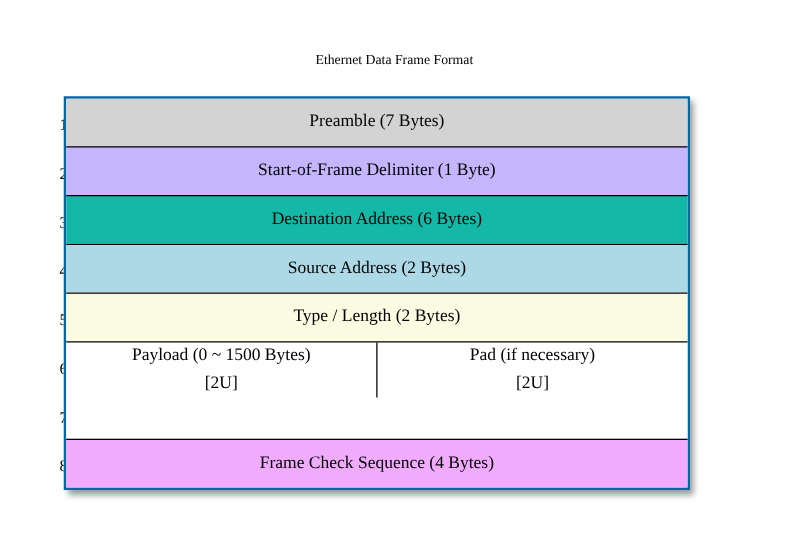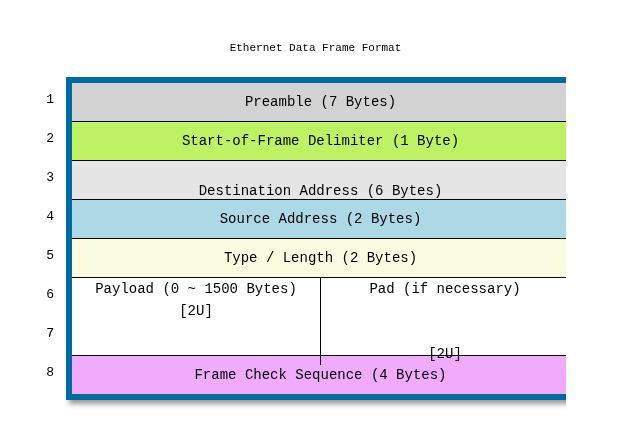--- a/index.html
+++ b/index.html
@@ -1,20 +1,20 @@
 <!DOCTYPE html>
 <html><head>
 <meta charset="utf-8">
 <style>
   html,body{margin:0;padding:0;background:#ffffff;}
   .canvas{
     position:relative;
     width:566px;height:438px;
     background:#ffffff;
-    font-family:Liberation Mono, monospace;
+    font-family:Liberation Serif, serif;
     color:#000;
     overflow:hidden;
   }
   .title-block{
     position:absolute;
     left:65px;top:41px;width:501px;
     text-align:center;
     font-size:11px;
     line-height:15px;
   }
@@ -23,22 +23,22 @@
     left:0;top:80px;width:55px;
   }
   .num{
     height:39px;
     display:flex;align-items:center;justify-content:flex-end;
     font-size:13px;
     padding-right:1px;
   }
   .frame-table{
     position:absolute;
-    left:66px;top:77px;width:497px;
-    border:6px solid #0369a1;
+    left:51px;top:77px;width:497px;
+    border:2px solid #0369a1;
     background:#fff;
     box-shadow:3px 4px 5px rgba(0,0,0,0.40);
   }
   .frow{
     height:38px;
     border-top:1px solid #000;
     display:flex;align-items:center;justify-content:center;
     font-size:14px;
   }
   .frow:first-child{border-top:none;}
@@ -47,21 +47,21 @@
     align-items:flex-start;
     justify-content:stretch;
   }
   .cell{
     flex:1 1 0;
     display:flex;flex-direction:column;
     align-items:center;justify-content:center;
     line-height:22px;
     font-size:14px;
   }
-  .cell + .cell{border-left:1px solid #000;gap:43px;}
+  .cell + .cell{border-left:1px solid #000;}
 </style>
 </head>
 <body>
 
 <div class="canvas">
 
   <div class="title-block">
     <div>Ethernet Data Frame Format</div>
   </div>
 
@@ -73,24 +73,24 @@
     <div class="num">5</div>
     <div class="num">6</div>
     <div class="num">7</div>
     <div class="num">8</div>
   </div>
 
   <div class="frame-table">
     <div class="frow" style="background: rgb(211, 211, 211);">
       <span>Preamble (7 Bytes)</span>
     </div>
-    <div class="frow" style="background: #bef264;">
+    <div class="frow" style="background: #c4b5fd;">
       <span>Start-of-Frame Delimiter (1 Byte)</span>
     </div>
-    <div class="frow" style="background: #e5e5e5; align-items: flex-end;">
+    <div class="frow" style="background: #14b8a6;">
       <span>Destination Address (6 Bytes)</span>
     </div>
     <div class="frow" style="background: rgb(173, 216, 230);">
       <span>Source Address (2 Bytes)</span>
     </div>
     <div class="frow" style="background: rgb(251, 251, 226);">
       <span>Type / Length (2 Bytes)</span>
     </div>
     <div class="frow tall" style="background: rgb(255, 255, 255);">
       <div class="cell">

